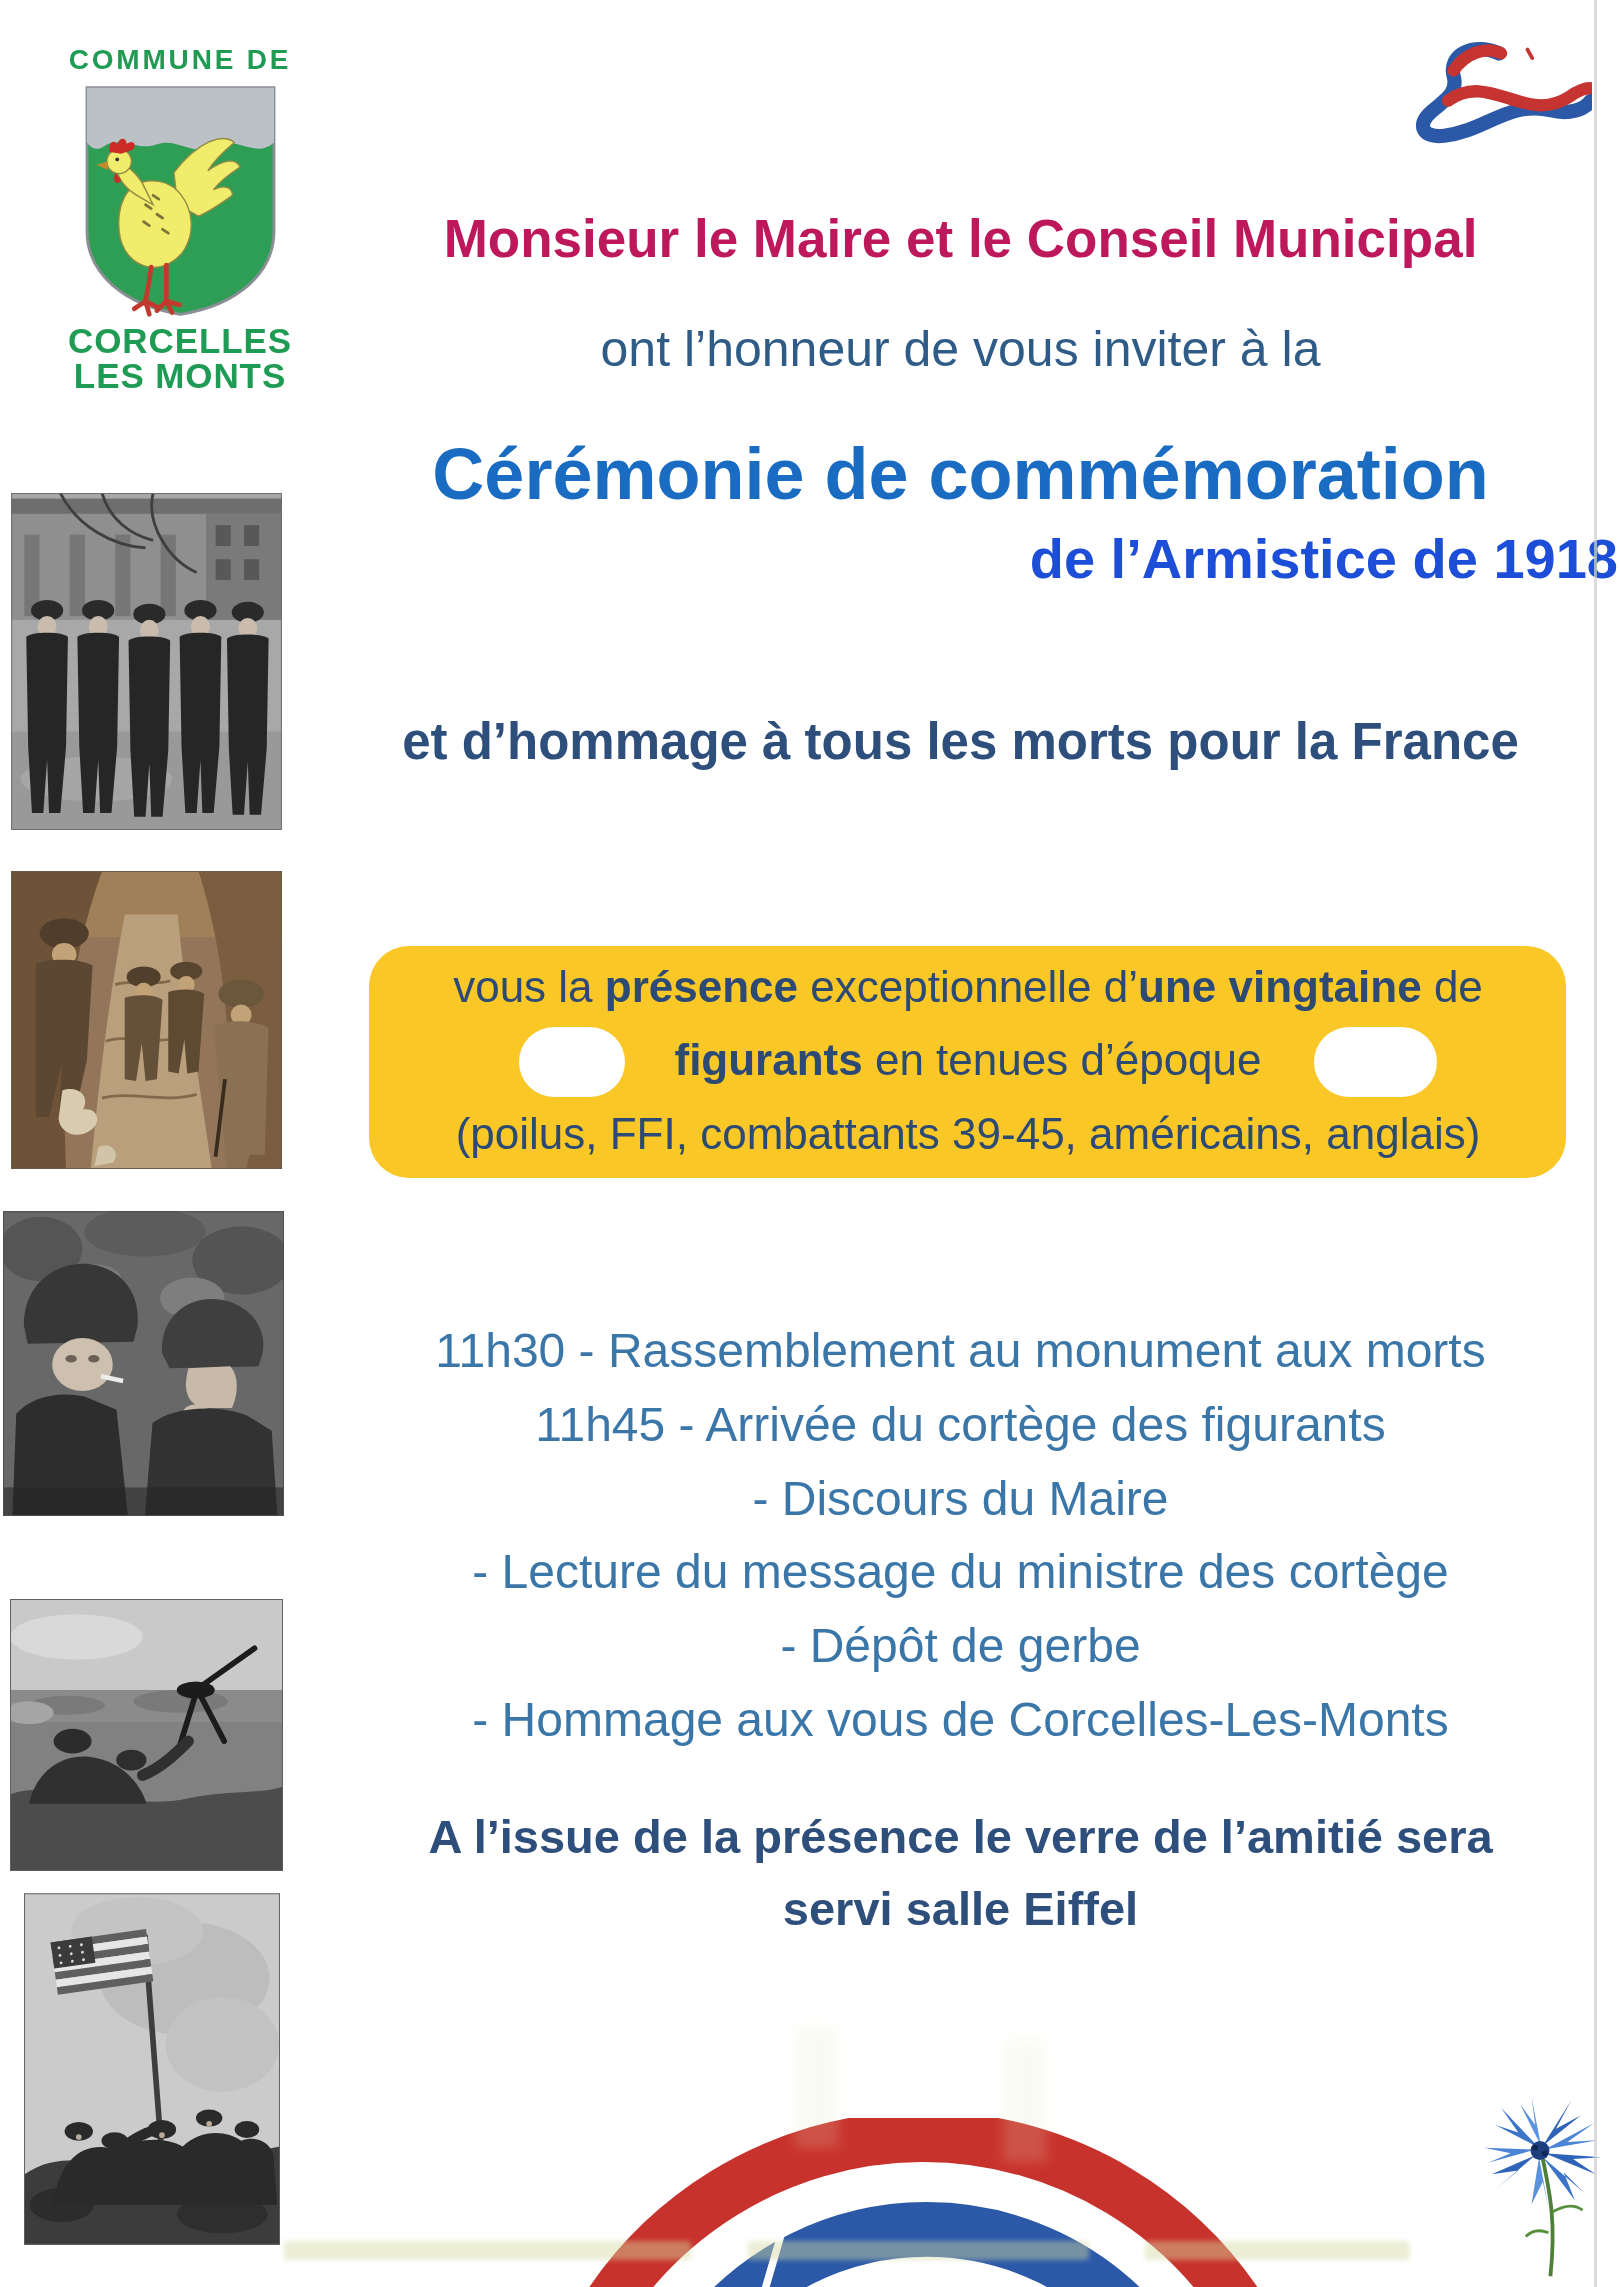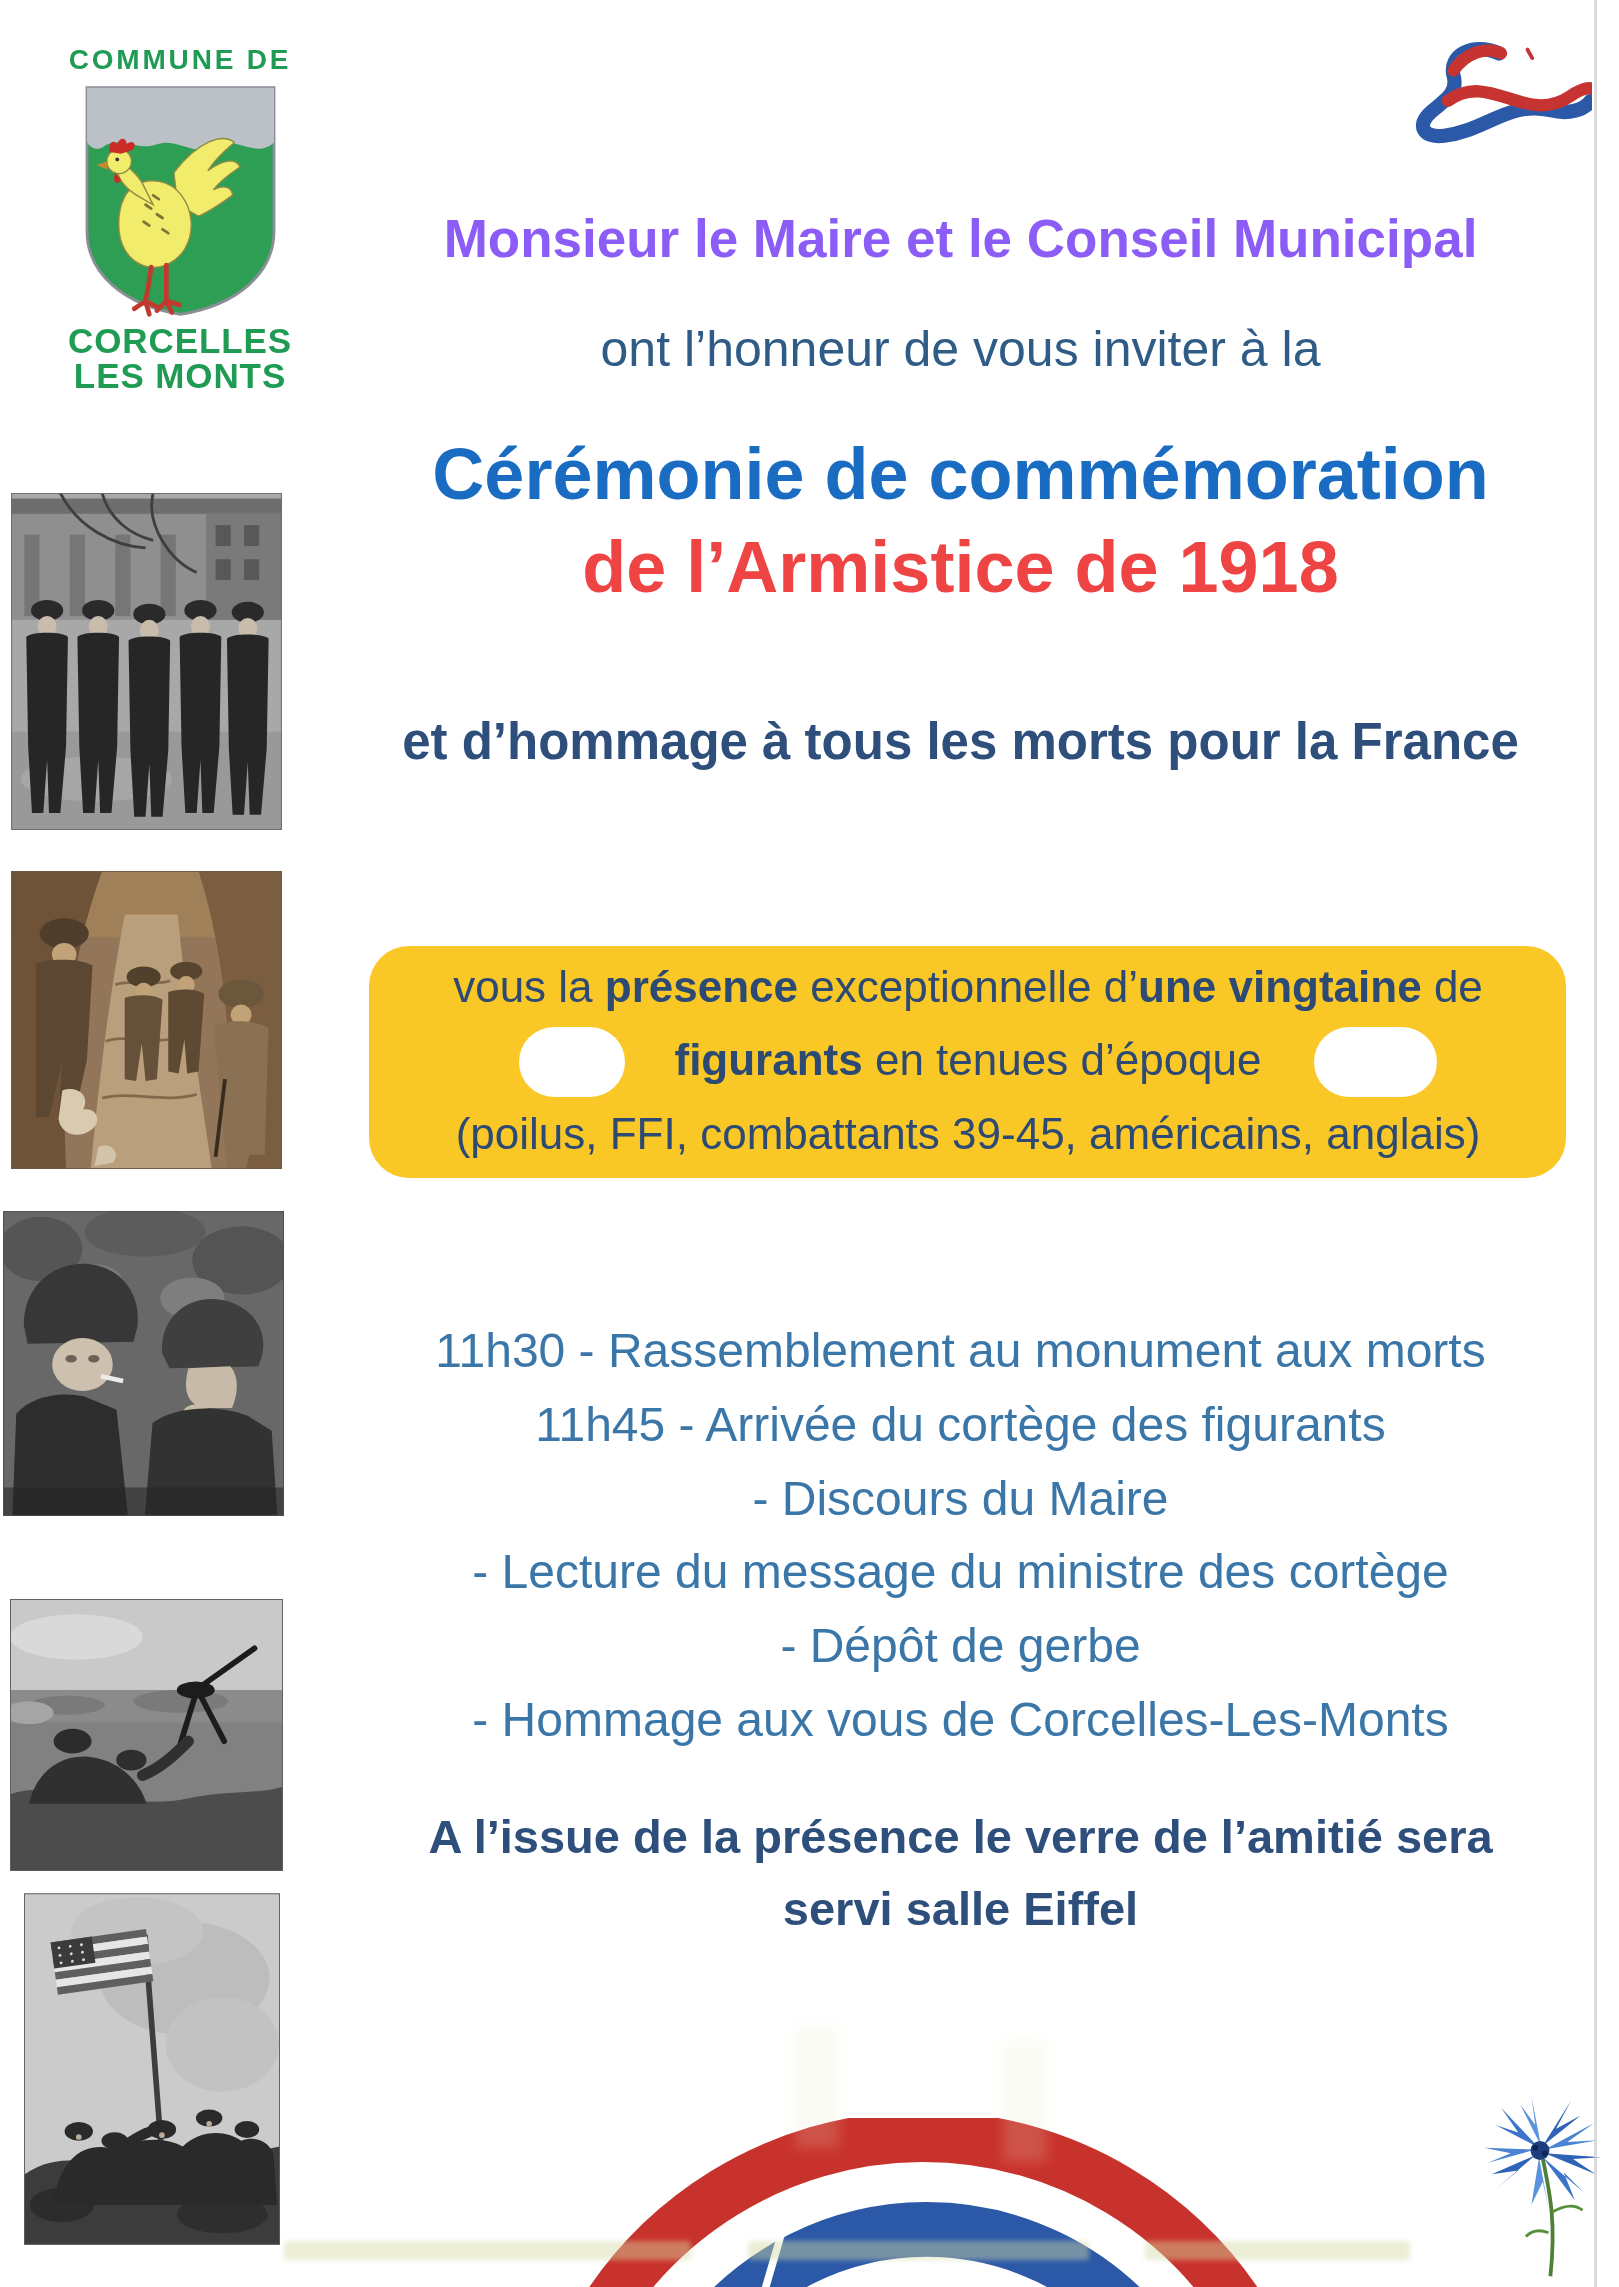--- a/index.html
+++ b/index.html
@@ -9,24 +9,24 @@
   }
   
   .crest { position:absolute; left:52px; top:44px; width:256px; text-align:center; }
   .crest-top { color:#1f9b53; font-weight:bold; font-size:28px; letter-spacing:2.8px; }
   .crest-shield { display:block; margin:5.7px auto 0 auto; }
   .crest-name { color:#1f9b53; font-weight:bold; font-size:35px; line-height:1.0; letter-spacing:0.9px; margin-top:3.8px; }
   
   .ribbon { position:absolute; left:1374px; top:42px; }
   
   .cline { position:absolute; left:303px; width:1315px; text-align:center; white-space:nowrap; }
-  .t-invite1 { top:208px; font-size:53px; font-weight:bold; color:#8b5cf6; }
+  .t-invite1 { top:208px; font-size:53px; font-weight:bold; color:#be185d; }
   .t-invite2 { top:320px; font-size:50px; font-weight:normal; color:#2f5c87; }
   .t-title1  { top:433px; font-size:72px; font-weight:bold; color:#1a6cc2; }
-  .t-title2  { top:526px; font-size:72px; font-weight:bold; color:#ef4444; }
+  .t-title2  { top:526px; font-size:56px; font-weight:bold; color:#1d4ed8;text-align:right; }
   .t-homage  { top:712px; font-size:51px; font-weight:bold; color:#2e4f7c; }
   .sched     { font-size:48px; color:#3b76a8; }
   .s0{top:1323px} .s1{top:1397px} .s2{top:1471px} .s3{top:1544px} .s4{top:1618px} .s5{top:1692px}
   .t-close1  { top:1809px; font-size:47px; font-weight:bold; color:#2e4f7c; }
   .t-close2  { top:1881px; font-size:47px; font-weight:bold; color:#2e4f7c; }
   
   .hl-box   { position:absolute; left:369px; top:946px; width:1197px; height:232px;
               background:#f9c726; border-radius:40px; z-index:1; }
   .hl-notch { position:absolute; background:#ffffff; height:70px; top:1027px; border-radius:35px; z-index:2; }
   .hl-notch-left  { left:519px;  width:106px; }

